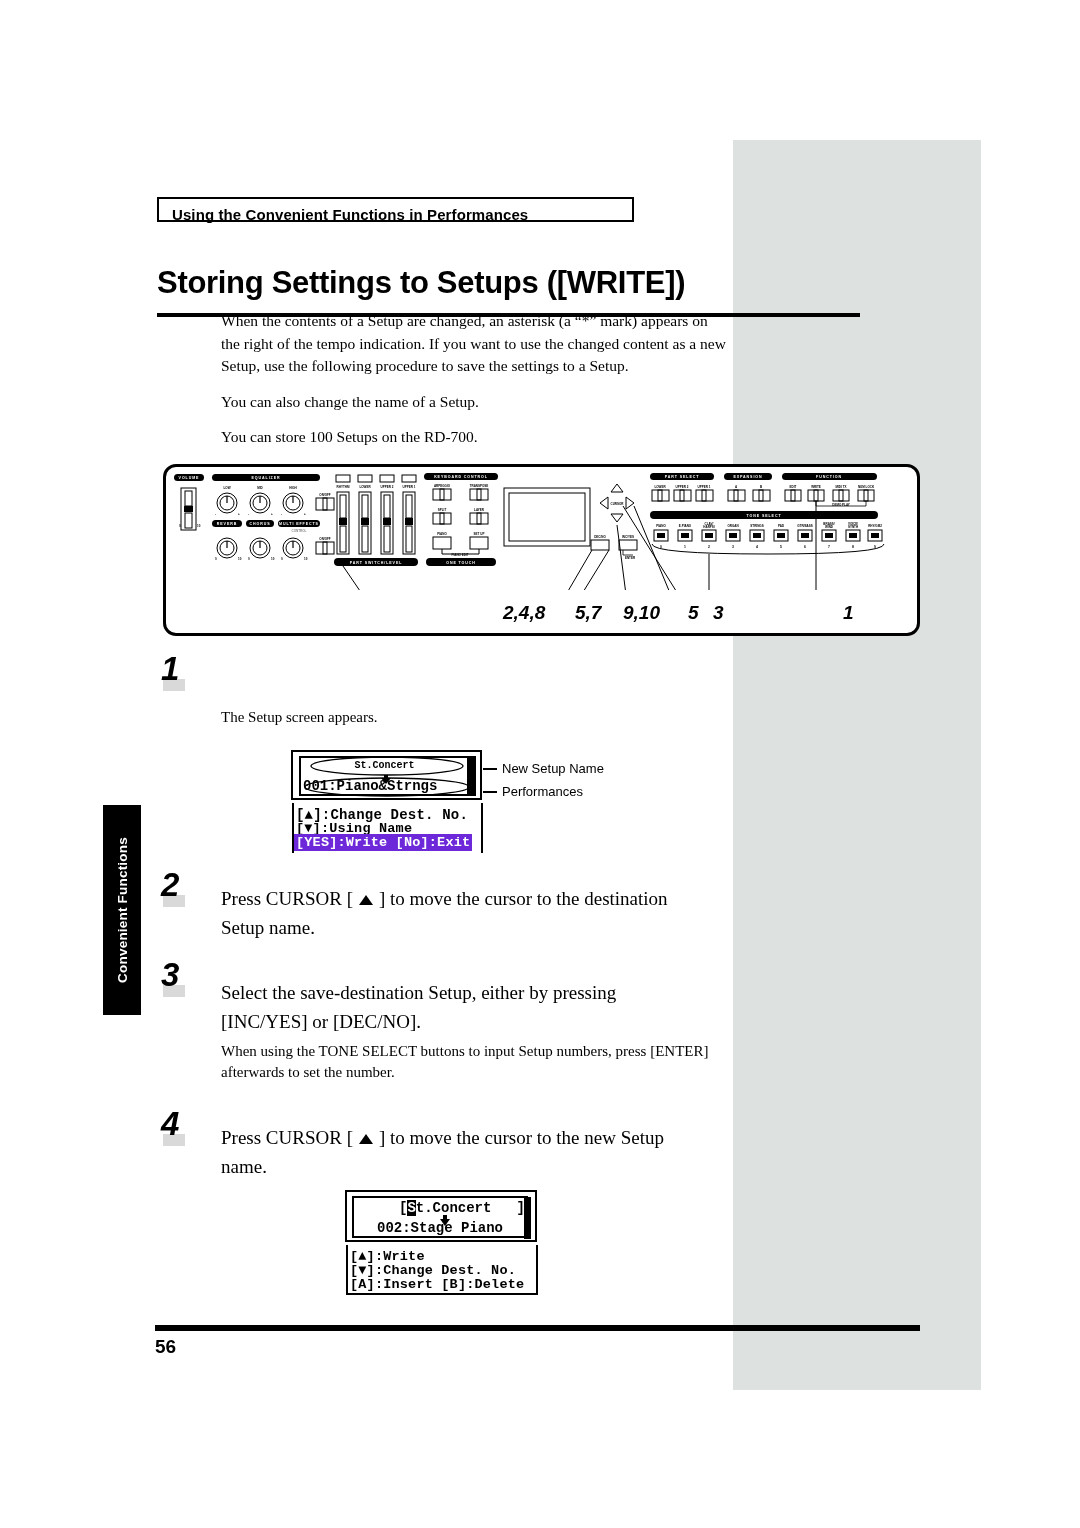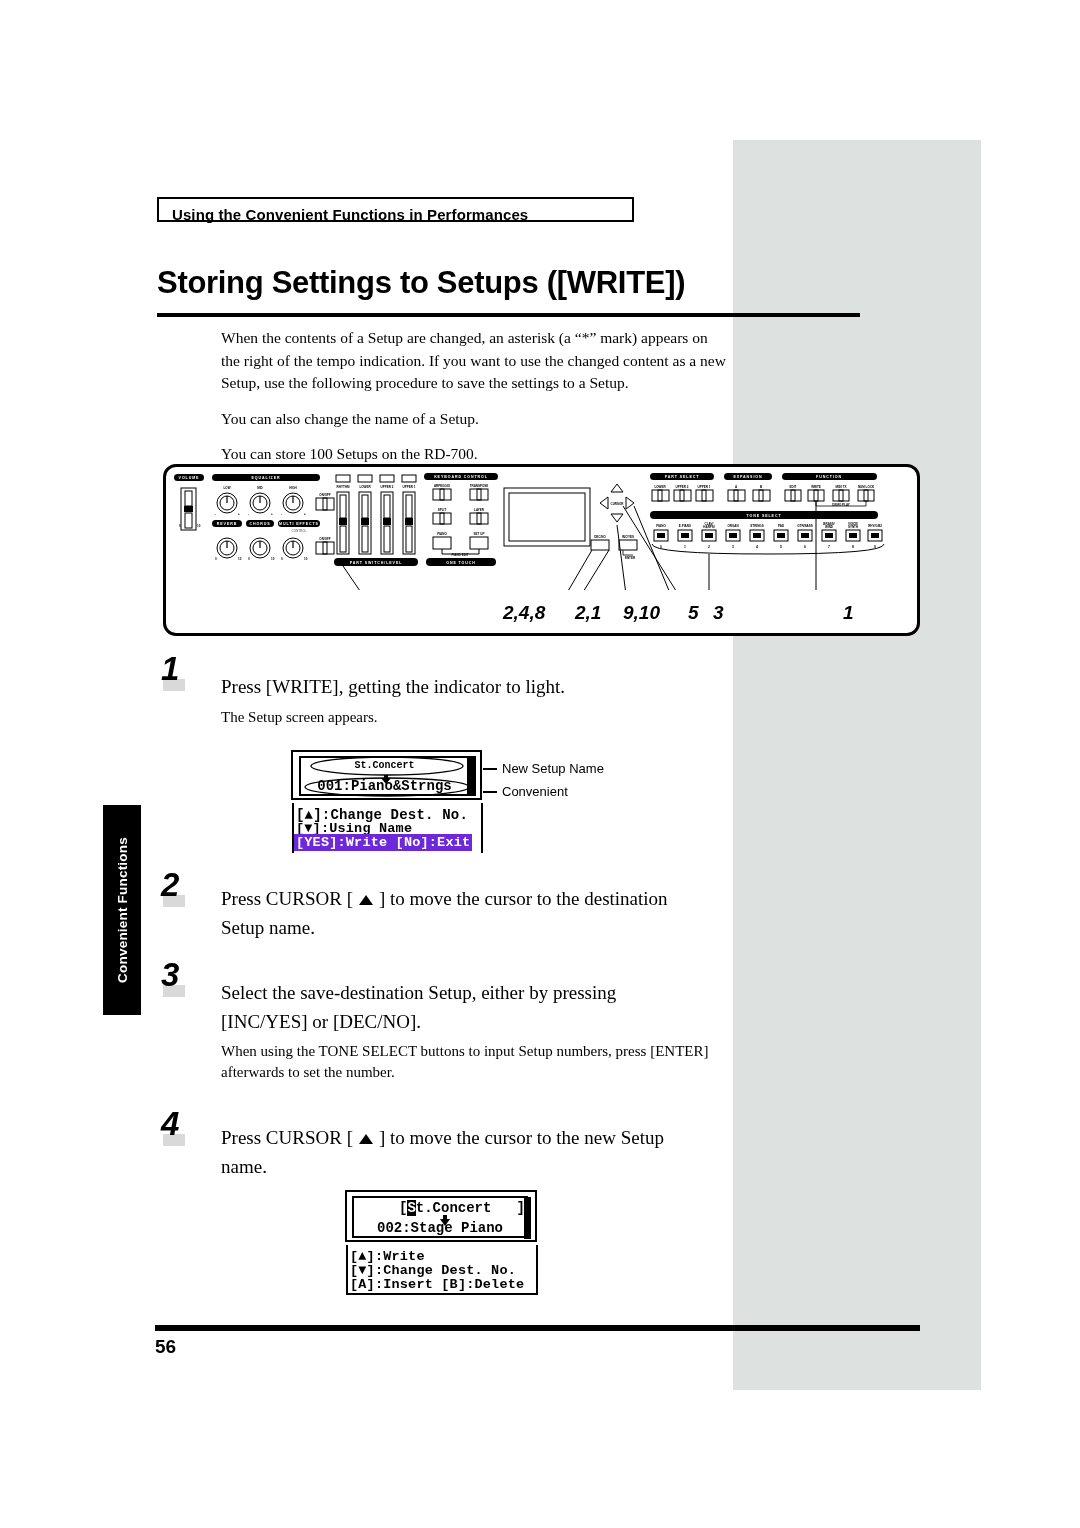--- a/index.html
+++ b/index.html
@@ -17,21 +17,21 @@
   
   .chapter-box{position:absolute;left:157px;top:197px;width:477px;height:25px;
      border:2.5px solid #000;box-sizing:border-box;}
   .chapter-box span{position:absolute;left:13px;top:7px;font-family:"Liberation Sans",sans-serif;
      font-weight:bold;font-size:15px;letter-spacing:.1px;}
   h1.title{position:absolute;left:157px;top:265px;margin:0;
      font-family:"Liberation Sans",sans-serif;font-weight:bold;font-size:31px;letter-spacing:-.3px;}
   .title-rule{position:absolute;left:157px;top:313px;width:703px;height:4px;background:#000;}
 
   
-  .intro{position:absolute;left:221px;top:327px;width:505px;font-size:15.5px;line-height:22.5px;}
+  .intro{position:absolute;left:221px;top:310px;width:505px;font-size:15.5px;line-height:22.5px;}
   .intro p{margin:0 0 13px 0;}
 
   
   .panel{position:absolute;left:163px;top:464px;width:757px;height:172px;
      border:3px solid #000;border-radius:13px;box-sizing:border-box;background:#fff;}
   .panel-inner{position:absolute;left:168px;top:470px;width:747px;height:120px;}
   .panel svg,.panel-inner svg{display:block;}
   .callouts{position:absolute;left:163px;top:594px;width:757px;height:42px;}
   .callouts span{position:absolute;font-family:"Liberation Sans",sans-serif;
      font-style:italic;font-weight:bold;font-size:19px;}
@@ -339,56 +339,55 @@
       <line x1="466" y1="36" x2="509" y2="140"></line>
       <line x1="455" y1="36" x2="520" y2="140"></line>
       <line x1="541" y1="84" x2="541" y2="140"></line>
       <line x1="648" y1="31" x2="648" y2="140"></line>
     </g>
   </svg>
   </div>
 
   <div class="callouts">
     <span style="left:340px;top:8px;">2,4,8</span>
-    <span style="left:412px;top:8px;">2,1</span>
+    <span style="left:412px;top:8px;">5,7</span>
     <span style="left:460px;top:8px;">9,10</span>
     <span style="left:525px;top:8px;">5</span>
     <span style="left:550px;top:8px;">3</span>
     <span style="left:680px;top:8px;">1</span>
   </div>
 
   <div class="step-flag" style="left:163px;top:679px;"></div>
   <div class="step-num" style="left:161px;top:650px;">1</div>
-  <div class="step-main" style="left:221px;top:672px;">Press [WRITE], getting the indicator to light.</div>
   <div class="step-sub" style="left:221px;top:707px;">The Setup screen appears.</div>
 
   <div class="lcd" style="left:291px;top:750px;width:191px;height:50px;">
     <div style="position:absolute;left:6px;top:4px;width:170px;height:40px;border:2px solid #000;box-sizing:border-box;"></div>
     <div style="position:absolute;right:4px;top:4px;width:7px;height:40px;background:#000;"></div>
     <div class="lcd-line" style="position:absolute;left:10px;top:8px;width:163px;text-align:center;font-size:10px;">St.Concert</div>
     <svg style="position:absolute;left:88px;top:23px;" width="10" height="10">
       <polygon points="5,9 0,3 3,3 3,0 7,0 7,3 10,3" fill="#000"></polygon>
     </svg>
-    <div class="lcd-line" style="position:absolute;left:10px;top:26px;width:163px;text-align:center;font-size:14px;">001:Piano&amp;Strngs</div>
+    <div class="lcd-line" style="position:absolute;left:10px;top:26px;width:163px;font-size:14px;">001:Piano&amp;Strngs</div>
 
     <svg style="position:absolute;left:6px;top:2px;" width="176" height="46">
       <ellipse cx="88" cy="12" rx="76" ry="9" fill="none" stroke="#000" stroke-width="1.3"></ellipse>
       <ellipse cx="88" cy="33" rx="82" ry="9" fill="none" stroke="#000" stroke-width="1.3"></ellipse>
     </svg>
   </div>
   <div class="lcd-line" style="position:absolute;left:296px;top:807px;font-size:14px;letter-spacing:.2px;">[▲]:Change Dest. No.</div>
   <div class="lcd-line" style="position:absolute;left:296px;top:821px;font-size:13.5px;letter-spacing:.2px;">[▼]:Using Name</div>
   <div class="lcd-line" style="position:absolute;left:294px;top:834px;padding:1px 2px;background:#6d28d9;color:#fff;font-size:13.5px;letter-spacing:.2px;">[YES]:Write [No]:Exit</div>
   <div style="position:absolute;left:292px;top:803px;width:2px;height:50px;background:#000;"></div>
   <div style="position:absolute;left:481px;top:803px;width:2px;height:50px;background:#000;"></div>
 
   <div class="callout-dash" style="left:483px;top:768px;width:14px;"></div>
   <div class="callout-label" style="left:502px;top:761px;">New Setup Name</div>
   <div class="callout-dash" style="left:483px;top:791px;width:14px;"></div>
-  <div class="callout-label" style="left:502px;top:784px;">Convenient</div>
+  <div class="callout-label" style="left:502px;top:784px;">Performances</div>
 
   <div class="step-flag" style="left:163px;top:895px;"></div>
   <div class="step-num" style="left:161px;top:866px;">2</div>
   <div class="step-main" style="left:221px;top:884px;"><span>Press CURSOR [</span><span style="display:inline-block;width:0;height:0;margin:0 6px 2px 6px;border-left:7px solid transparent;border-right:7px solid transparent;border-bottom:10px solid #000;vertical-align:middle;"></span><span>] to move the cursor to the destination Setup name.</span></div>
 
   <div class="step-flag" style="left:163px;top:985px;"></div>
   <div class="step-num" style="left:161px;top:956px;">3</div>
   <div class="step-main" style="left:221px;top:978px;width:485px;">Select the save-destination Setup, either by pressing [INC/YES] or [DEC/NO].</div>
   <div class="step-sub" style="left:221px;top:1041px;width:500px;">When using the TONE SELECT buttons to input Setup numbers, press [ENTER] afterwards to set the number.</div>
 

